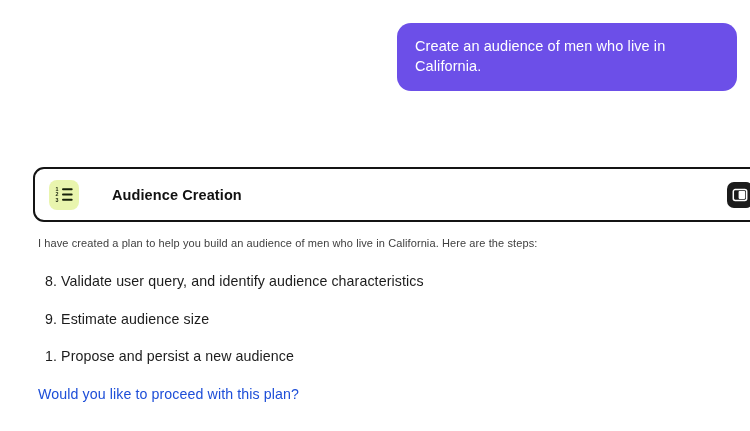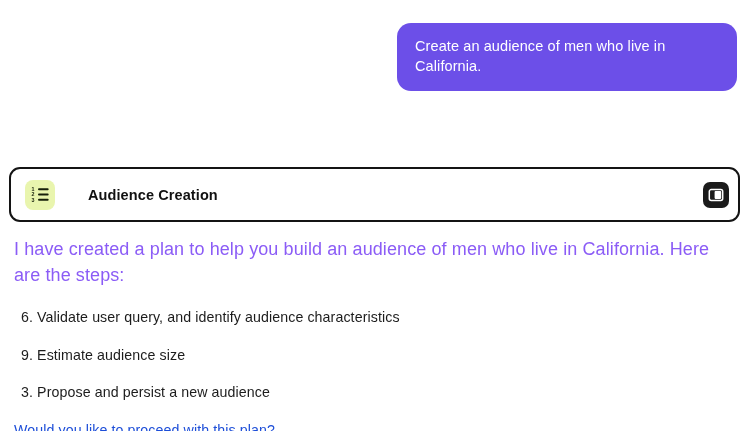--- a/index.html
+++ b/index.html
@@ -14,20 +14,21 @@
     color: #1c1c1c;
     overflow: hidden;
     position: relative;
   }
 
   .chat-root {
     position: absolute;
     inset: 0;
     padding: 4px;
     box-sizing: border-box;
+    margin-left: 24px;
   }
 
   
   .user-row {
     display: flex;
     justify-content: flex-end;
     padding: 19px 9px 0 0;
   }
   .user-bubble {
     background: #6c4fe8;
@@ -134,23 +135,23 @@
   }
 
   
   .assistant-body {
     position: absolute;
     left: 14px;
     top: 236px;
     right: 10px;
   }
   .body-paragraph {
-    font-size: 18px;
+    font-size: 11px;
     line-height: 1.45;
-    color: #8b5cf6;
+    color: #404040;
     margin: 0 0 19px 0;
     letter-spacing: 0.1px;
   }
   .plan-steps {
     margin: 0 0 3px 0;
     padding: 0;
     list-style: none;
   }
   .plan-step {
     font-size: 14.2px;
@@ -193,20 +194,20 @@
       <svg class="panel-icon" viewBox="0 0 16 16" fill="none" aria-hidden="true">
         <rect x="1.3" y="2.6" width="13.4" height="10.8" rx="1.9" stroke="#ffffff" stroke-width="1.5"></rect>
         <rect x="6.6" y="4.1" width="6.6" height="7.8" rx="0.8" fill="#ffffff"></rect>
       </svg>
     </button>
   </div>
 
   <div class="assistant-body">
     <p class="body-paragraph">I have created a plan to help you build an audience of men who live in California. Here are the steps:</p>
     <ul class="plan-steps">
-      <li class="plan-step">6. Validate user query, and identify audience characteristics</li>
+      <li class="plan-step">8. Validate user query, and identify audience characteristics</li>
       <li class="plan-step">9. Estimate audience size</li>
-      <li class="plan-step">3. Propose and persist a new audience</li>
+      <li class="plan-step">1. Propose and persist a new audience</li>
     </ul>
     <p class="closing-question">Would you like to proceed with this plan?</p>
   </div>
 
 </div>
 
 </body></html>

